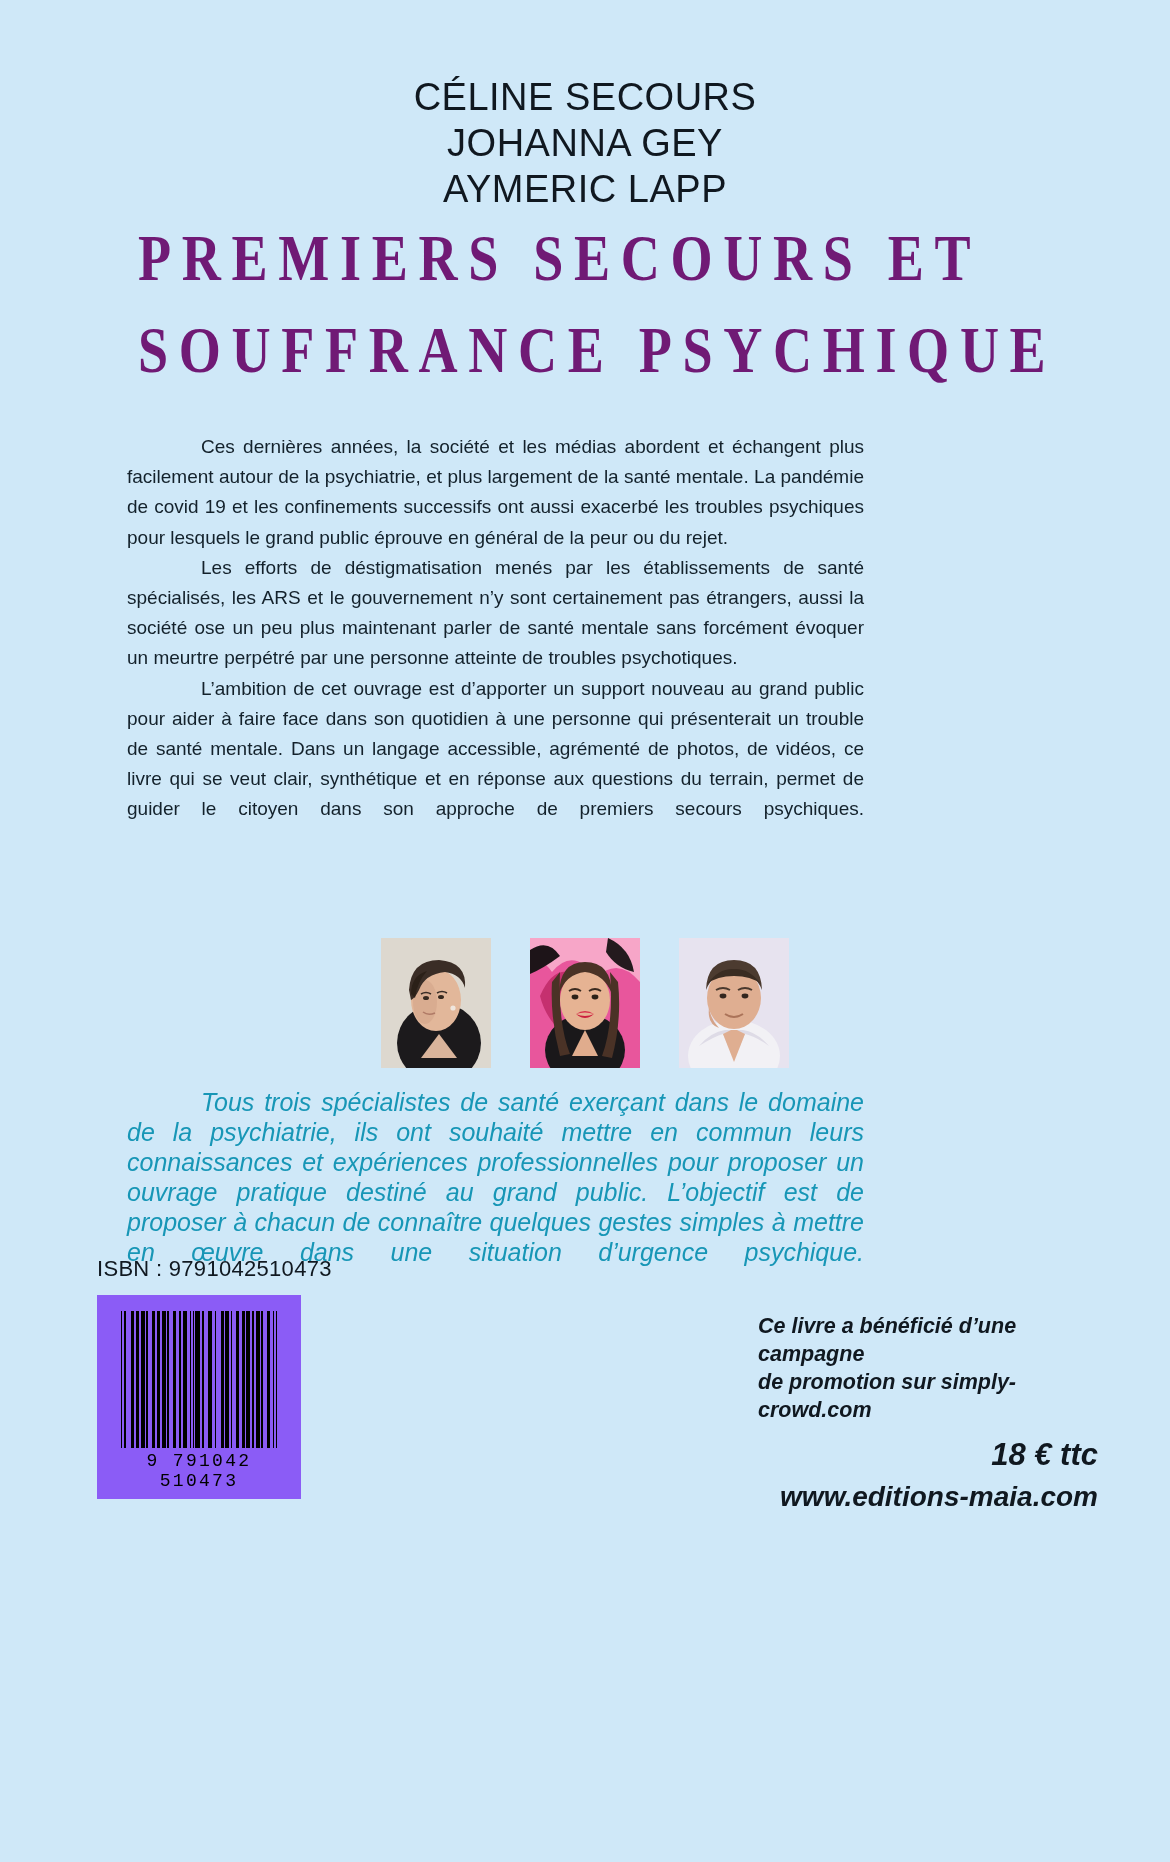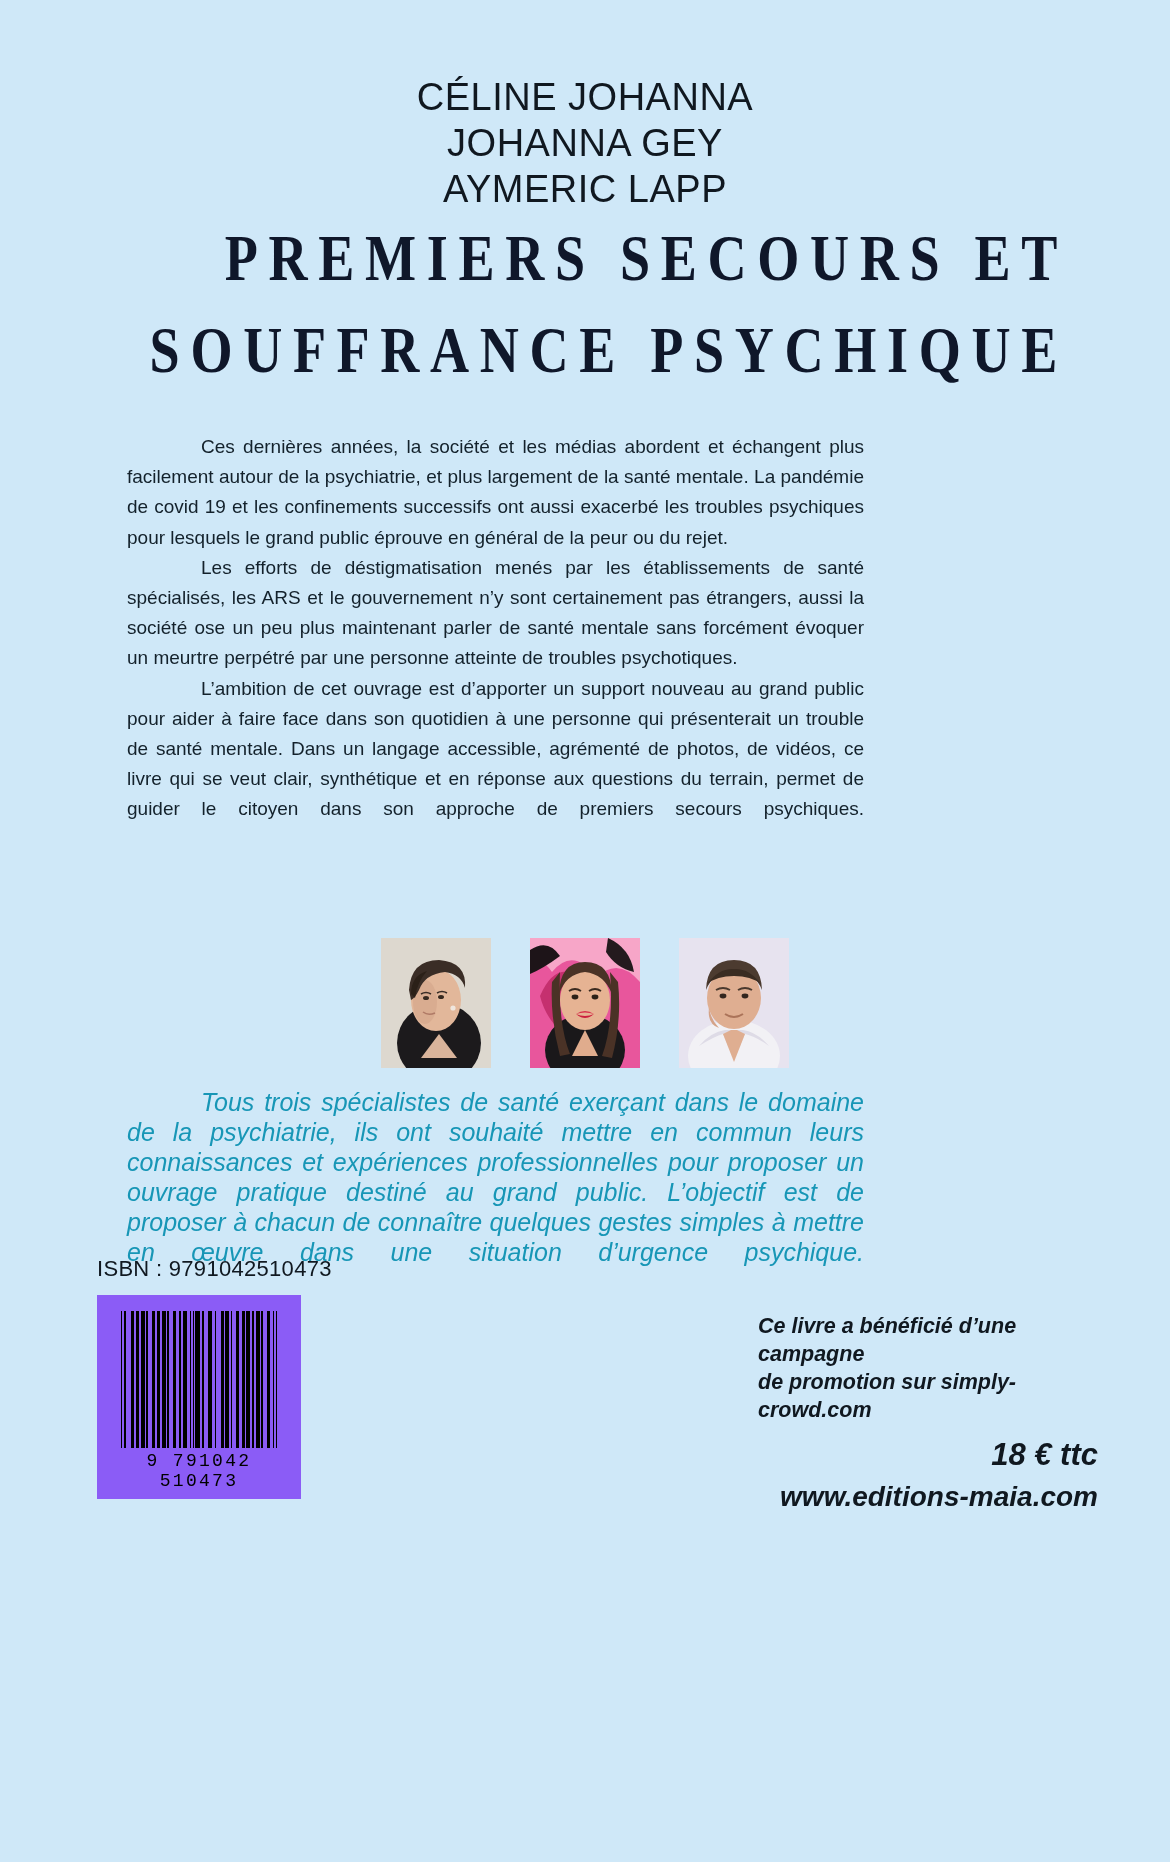--- a/index.html
+++ b/index.html
@@ -38,22 +38,22 @@
     color: #101820;
     font-weight: 400;
   }
 
   
   .title {
     position: absolute;
     top: 212px;
     left: 0;
     right: 0;
-    text-align: right;
-    color: #0f172a;
+    text-align: left;
+    color: #701a75;
     padding-left: 36px;
   }
   .title-line {
     font-family: "Liberation Serif", serif;
     font-weight: 700;
     font-size: 66px;
     line-height: 92px;
     letter-spacing: 13px;
     transform: scaleX(0.82);
     transform-origin: center;
@@ -189,21 +189,21 @@
     font-size: 28px;
     color: #101820;
   }
 </style>
 </head>
 <body>
 
 <div class="page">
 
   <div class="authors">
-    <div class="author-line">CÉLINE JOHANNA</div>
+    <div class="author-line">CÉLINE SECOURS</div>
     <div class="author-line">JOHANNA GEY</div>
     <div class="author-line">AYMERIC LAPP</div>
   </div>
 
   <div class="title">
     <div class="title-line">PREMIERS SECOURS ET</div>
     <div class="title-line">SOUFFRANCE PSYCHIQUE</div>
   </div>
 
   <div class="blurb">

